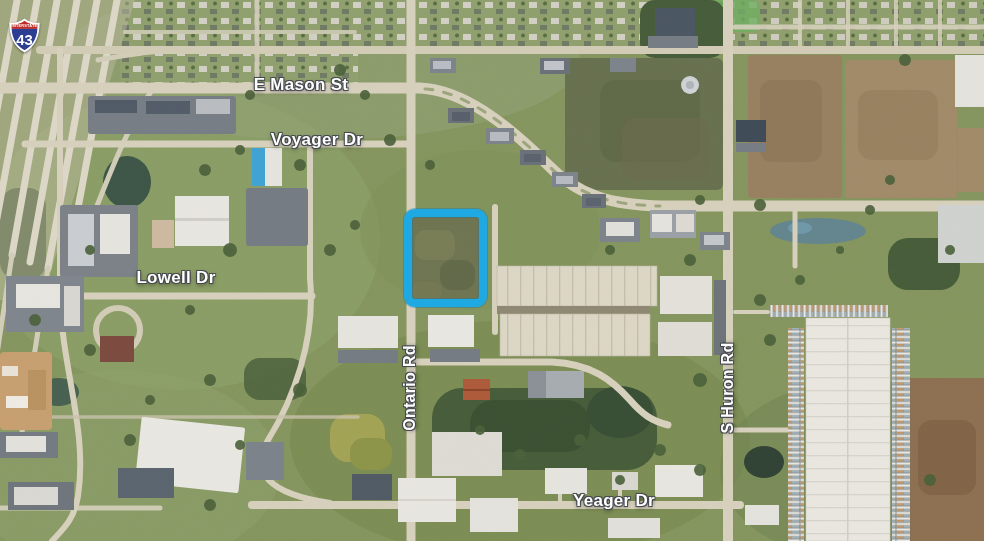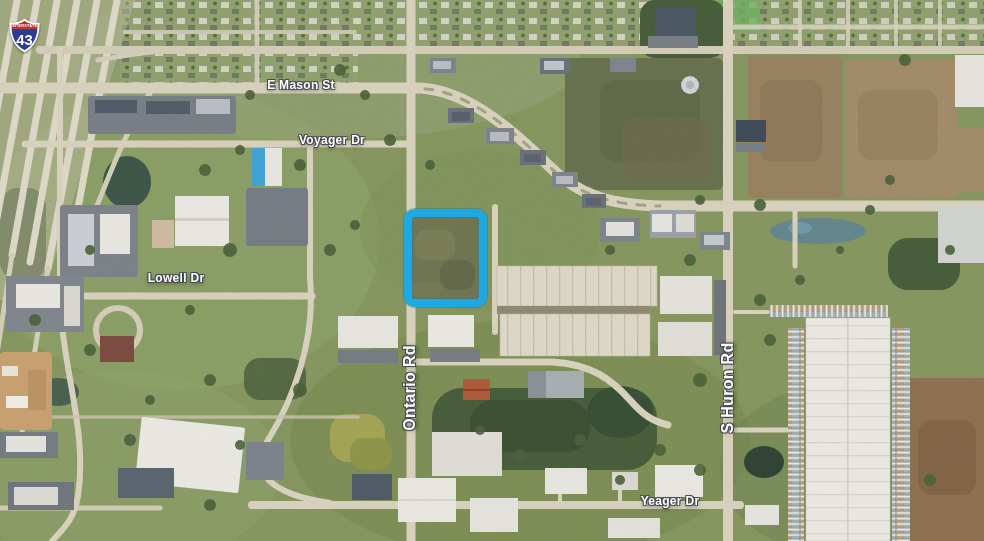--- a/index.html
+++ b/index.html
@@ -3,21 +3,21 @@
 <meta charset="utf-8">
 <style>
   html,body{margin:0;padding:0;background:#222;}
   .map{
     position:relative;width:984px;height:541px;overflow:hidden;
     background:#85955e;font-family:"Liberation Sans",sans-serif;
     user-select:none;
   }
   .terrain{position:absolute;left:0;top:0;width:984px;height:541px;display:block;}
   .street-label{
-    position:absolute;color:#ffffff;font-weight:bold;font-size:12px;
+    position:absolute;color:#ffffff;font-weight:bold;font-size:17px;
     white-space:nowrap;transform:translate(-50%,-50%);letter-spacing:.3px;
     text-shadow:-1px -1px 0 rgba(68,72,78,.95), 1px -1px 0 rgba(68,72,78,.95),
                 -1px 1px 0 rgba(68,72,78,.95), 1px 1px 0 rgba(68,72,78,.95),
                 0 2px 4px rgba(0,0,0,.55);
   }
   .street-label.vertical{transform:translate(-50%,-50%) rotate(-90deg);font-size:16px;}
   .parcel{
     position:absolute;left:404px;top:209px;width:67px;height:82px;
     border:8px solid #1ea9e3;border-radius:11px;
     box-shadow:0 0 0 1px rgba(14,116,168,.35), inset 0 0 0 1px rgba(14,116,168,.3);
@@ -314,25 +314,25 @@
       <rect x="440" y="260" width="35" height="30" rx="12" fill="#5f6647" opacity=".8"></rect>
       <rect x="412" y="282" width="30" height="18" rx="8" fill="#767a52" opacity=".7"></rect>
     </g>
 
     <rect width="984" height="541" filter="url(#grain)" opacity=".07"></rect>
   </svg>
 
   <div class="parcel"></div>
 
   <div class="street-label" style="left:301px;top:85px;">E Mason St</div>
-  <div class="street-label" style="left:316px;top:140px;padding-left:32px;">Voyager Dr</div>
+  <div class="street-label" style="left:301px;top:140px;padding-left:32px;">Voyager Dr</div>
   <div class="street-label" style="left:176px;top:278px;">Lowell Dr</div>
   <div class="street-label vertical" style="left:410px;top:388px;">Ontario Rd</div>
   <div class="street-label vertical" style="left:728px;top:388px;">S Huron Rd</div>
-  <div class="street-label" style="left:670px;top:501px;">Yeager Dr</div>
+  <div class="street-label" style="left:614px;top:501px;">Yeager Dr</div>
 
   <svg class="shield" viewBox="0 0 60 66">
     <defs>
       <clipPath id="shieldClip">
         <path d="M30,6 C36.5,11 46,14 54,13 C54,33 48,50 30,60 C12,50 6,33 6,13 C14,14 23.5,11 30,6 Z"></path>
       </clipPath>
     </defs>
     <path d="M30,2 C37.5,8 47.5,11 57.5,10 C57.5,33 51,53 30,64 C9,53 2.5,33 2.5,10 C12.5,11 22.5,8 30,2 Z" fill="#ffffff"></path>
     <g clip-path="url(#shieldClip)">
       <rect x="0" y="0" width="60" height="21" fill="#bf2b25"></rect>

